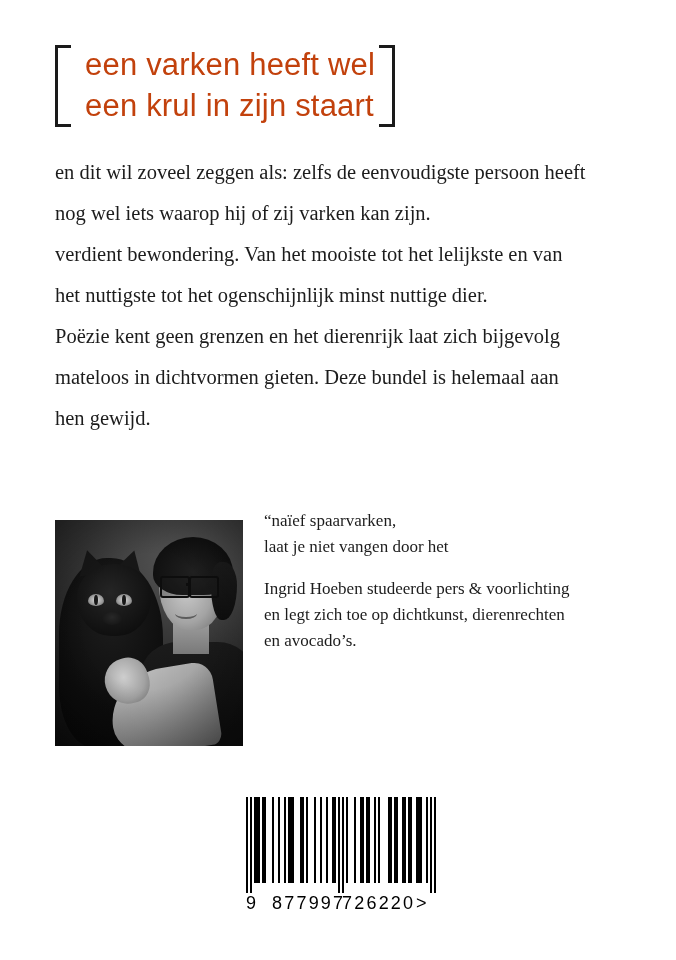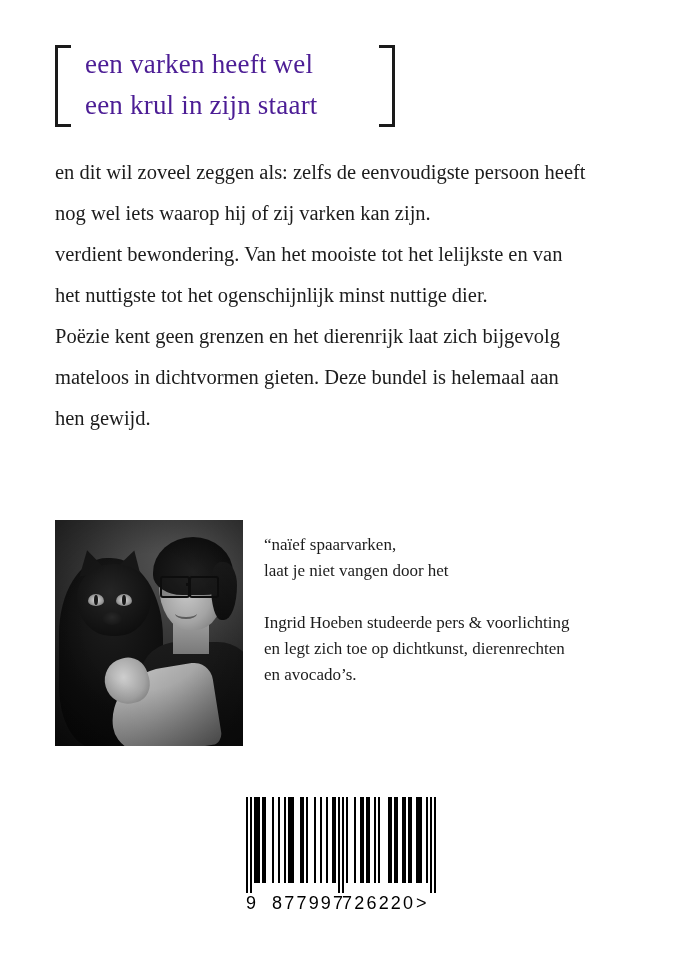--- a/index.html
+++ b/index.html
@@ -45,24 +45,24 @@
     border-top: 3px solid #1a1a1a;
     border-bottom: 3px solid #1a1a1a;
   }
   .title-lines {
     position: absolute;
     left: 30px;
     top: -1px;
     width: 300px;
   }
   .title-line {
-    font-family: Liberation Serif, serif;
-    font-size: 27px;
+    font-family: Liberation Sans, sans-serif;
+    font-size: 31px;
     line-height: 41px;
-    color: #4c1d95;
+    color: #c2410c;
     letter-spacing: 0.2px;
     white-space: nowrap;
   }
 
   
   .body-copy {
     position: absolute;
     left: 55px;
     top: 152px;
     width: 580px;
@@ -229,30 +229,30 @@
     width: 44px; height: 46px;
     background: radial-gradient(ellipse at 45% 40%, #d3cec6 0%, #a8a39b 60%, #746f69 100%);
     border-radius: 50% 44% 40% 52% / 48% 46% 44% 50%;
     transform: rotate(-16deg);
   }
 
   
   .side-text {
     position: absolute;
     left: 264px;
-    top: 532px;
+    top: 508px;
   }
   .quote-line, .bio-line {
     font-family: "Liberation Serif", serif;
     font-size: 17px;
     line-height: 26px;
     color: #1c1c1c;
     white-space: nowrap;
   }
-  .bio-block { margin-top: 26px; }
+  .bio-block { margin-top: 16px; }
 
   
   .barcode-area {
     position: absolute;
     left: 246px;
     top: 797px;
     width: 190px;
   }
   .barcode-bars {
     position: relative;

